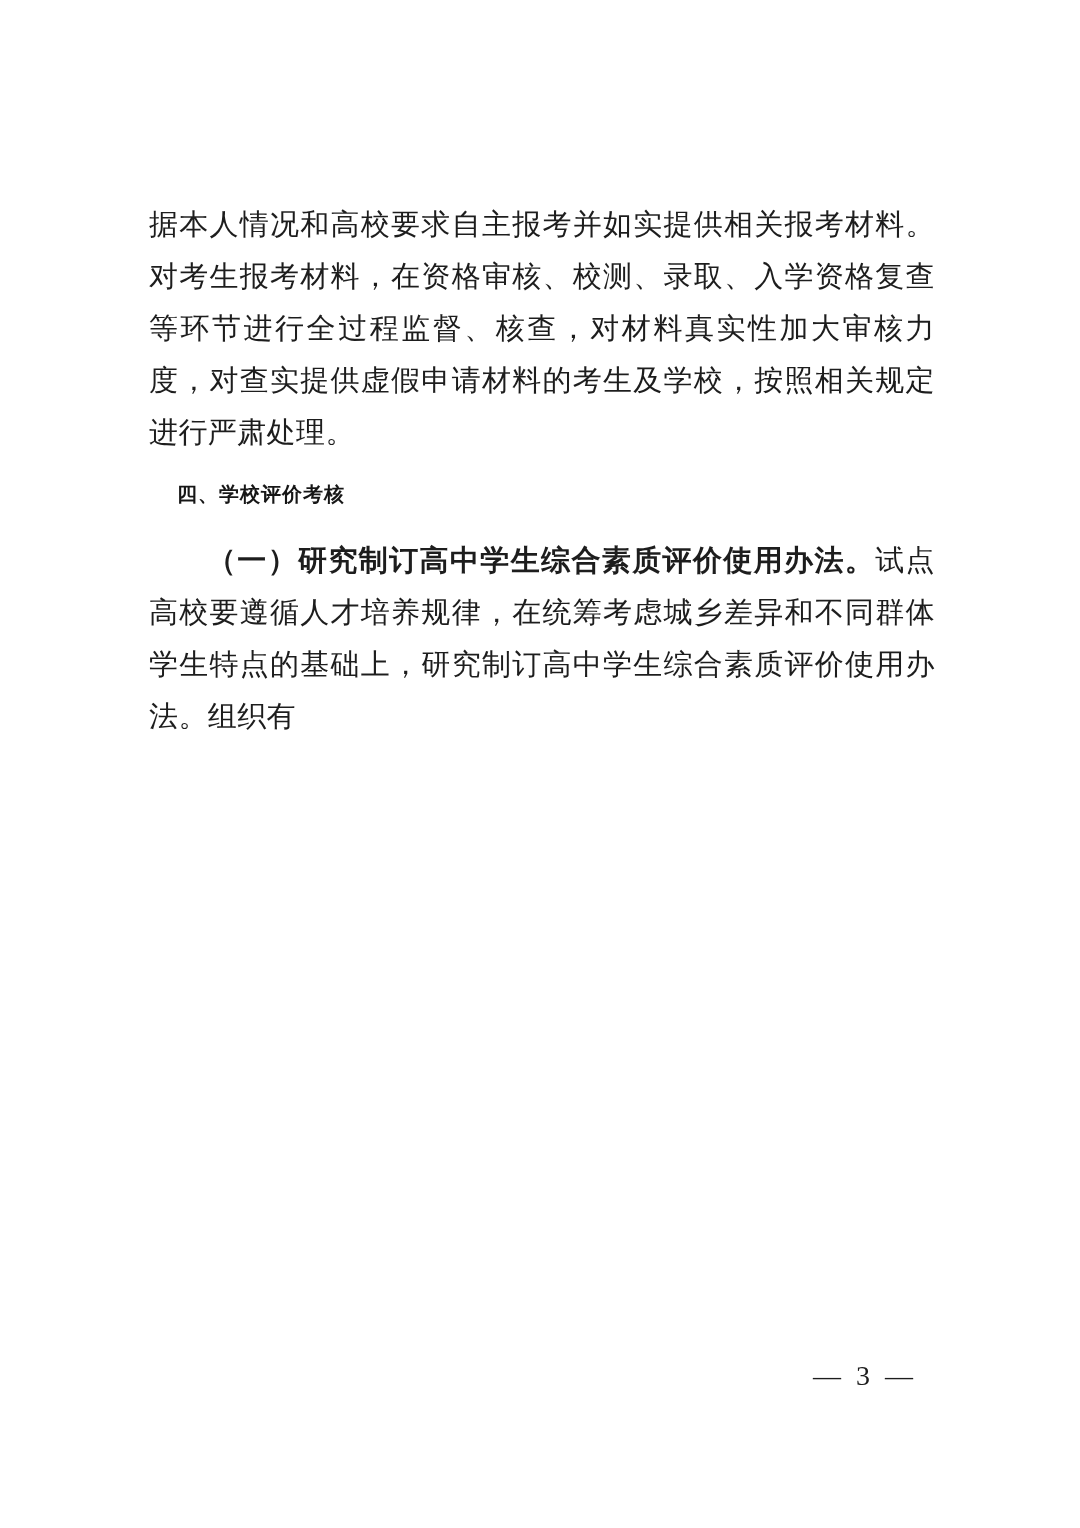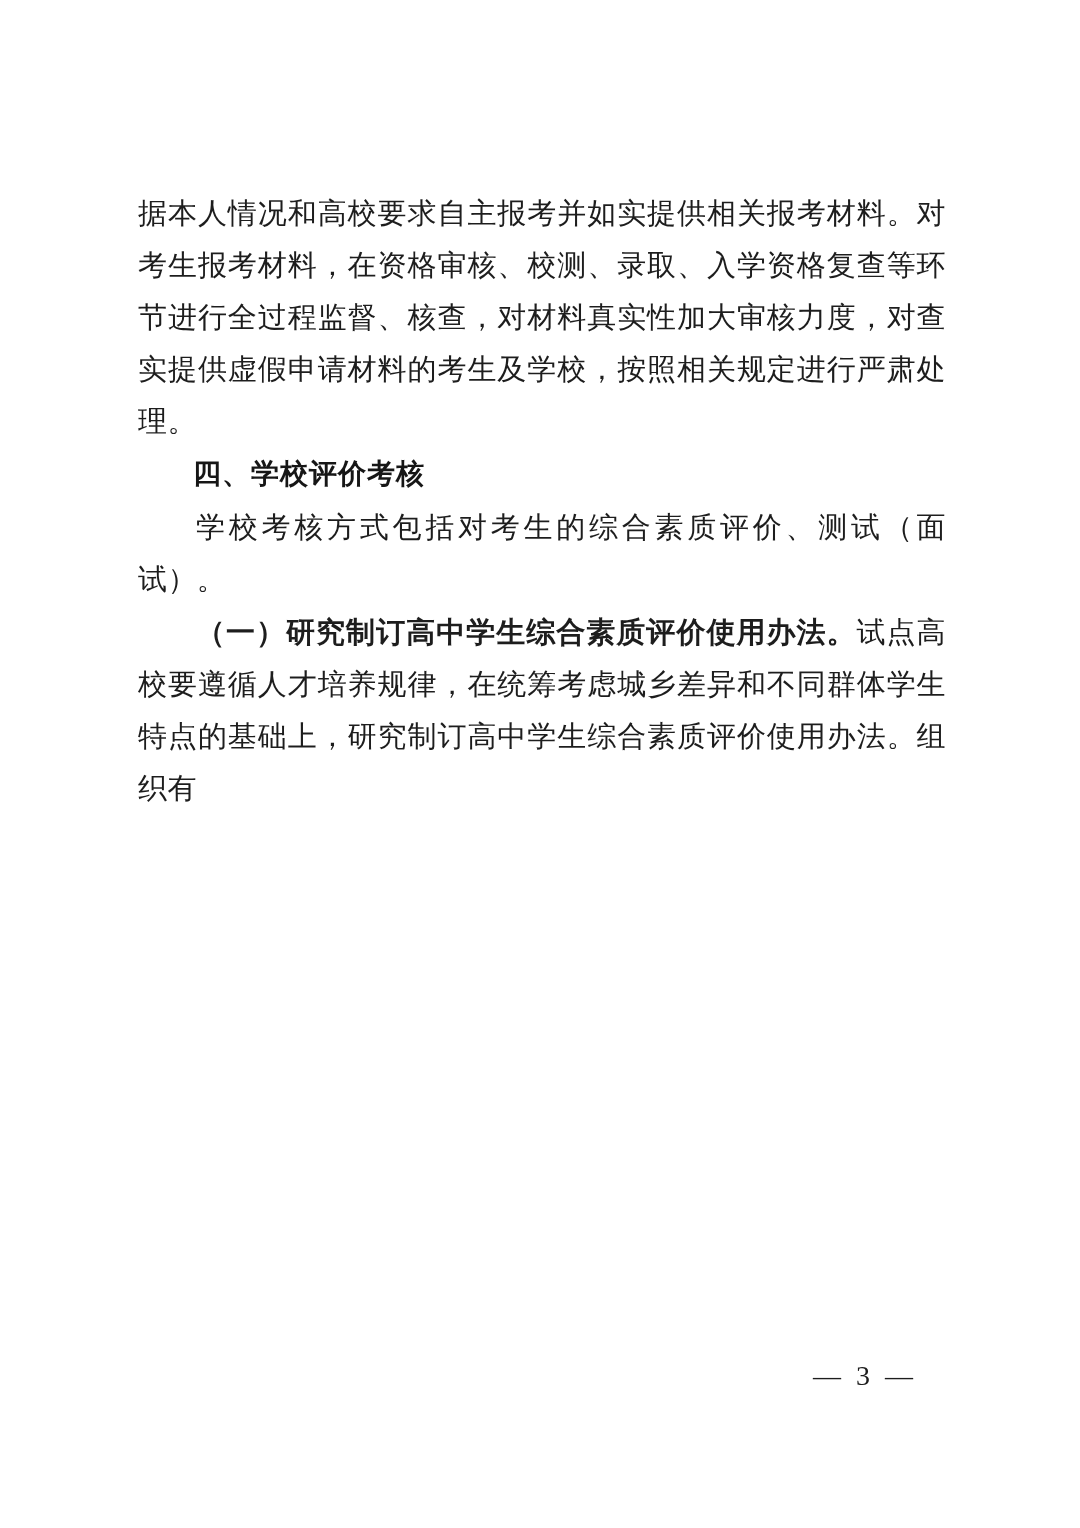--- a/index.html
+++ b/index.html
@@ -16,39 +16,39 @@
     font-family: "Liberation Serif", "DejaVu Serif", serif;
     color: #1d1d1d;
   }
   .content {
     position: absolute;
     left: 137px;
     top: 186px;
     width: 810px;
   }
   .para {
-    margin: 1px;
+    margin: 12px;
     font-size: 29px;
     line-height: 52px;
     text-align: justify;
     letter-spacing: 0.4px;
     word-break: break-all;
   }
   .para-gap {
     margin-top: 6px;
   }
   .indent {
     text-indent: 2em;
   }
   .heading {
     margin: 0;
-    font-size: 28px;
+    font-size: 20px;
     line-height: 52px;
     font-weight: 700;
-    font-family: Liberation Serif, serif;
+    font-family: Liberation Mono, monospace;
     text-indent: 2em;
     letter-spacing: 1px;
     color: #161616;
   }
   .lead-bold {
     font-weight: 700;
   }
   .footer-pagenum {
     position: absolute;
     top: 1356px;
@@ -64,20 +64,19 @@
 
 <div class="page">
   <div class="content">
 
     <p class="para">据本人情况和高校要求自主报考并如实提供相关报考材料。对考生报考材料，在资格审核、校测、录取、入学资格复查等环节进行全过程监督、核查，对材料真实性加大审核力度，对查实提供虚假申请材料的考生及学校，按照相关规定进行严肃处理。</p>
 
 
 
     <h2 class="heading">四、学校评价考核</h2>
 
-    <p class="para indent">学校考核方式包括对考生的综合素质评价、测试（面试）。</p>
 
     <p class="para indent"><span class="lead-bold">（一）研究制订高中学生综合素质评价使用办法。</span><span>试点高校要遵循人才培养规律，在统筹考虑城乡差异和不同群体学生特点的基础上，研究制订高中学生综合素质评价使用办法。组织有</span></p>
 
   </div>
 
   <div class="footer-pagenum">— 3 —</div>
 </div>
 
 </body></html>

